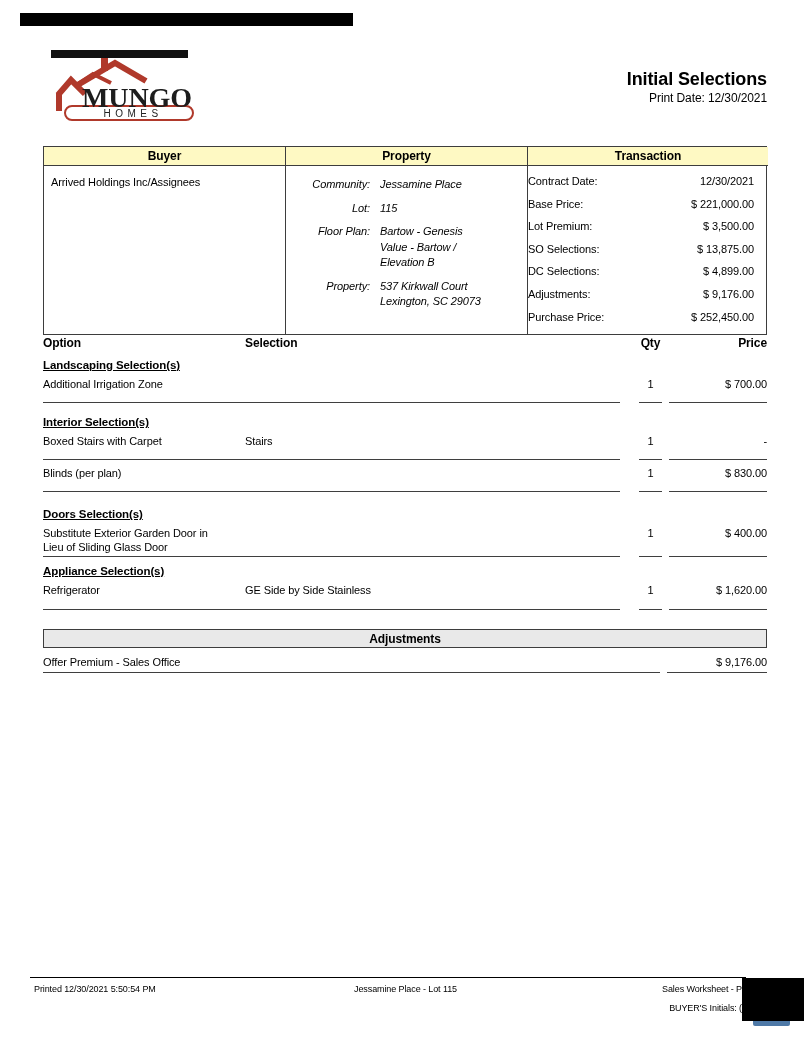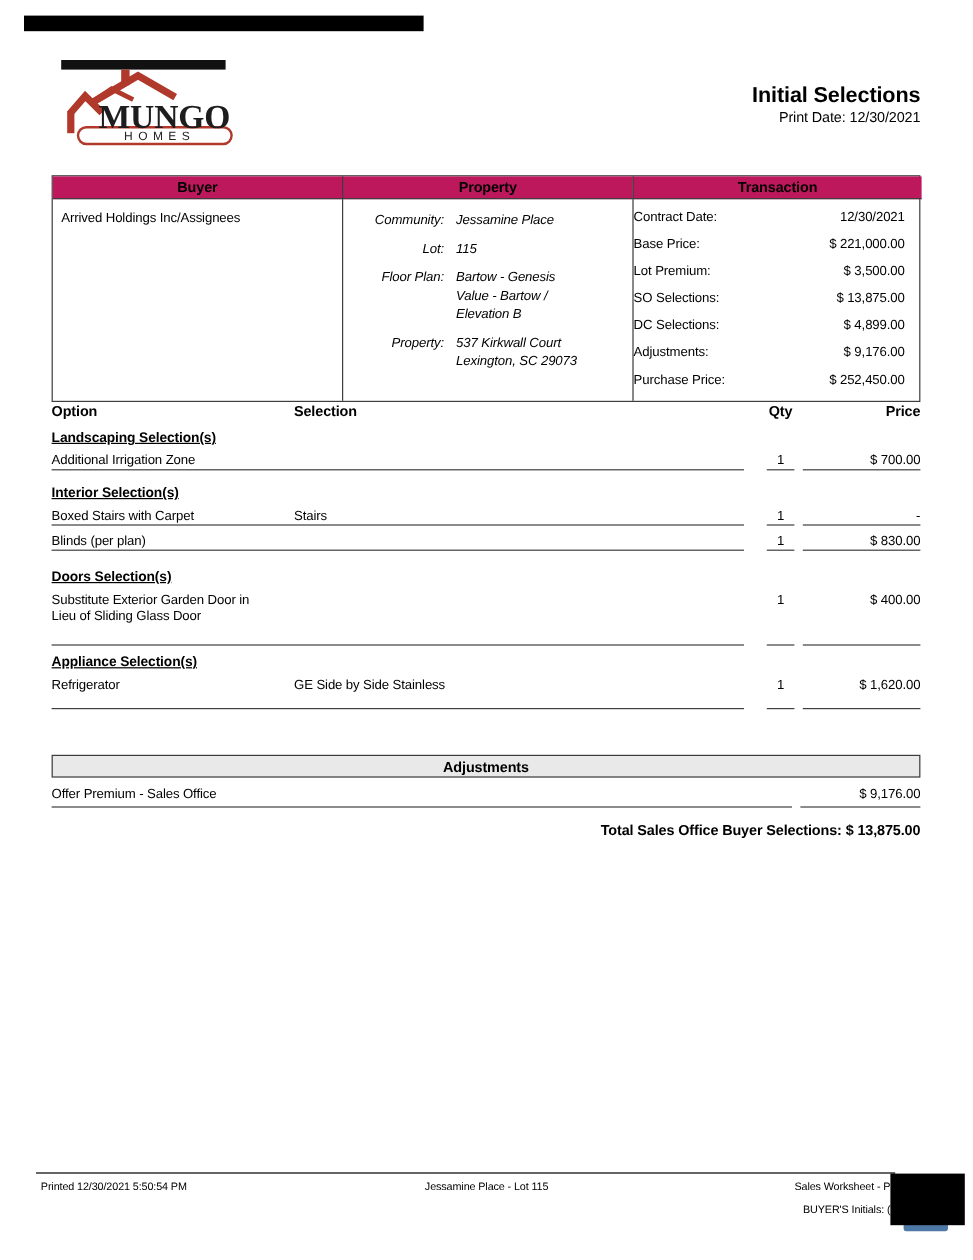--- a/index.html
+++ b/index.html
@@ -15,21 +15,21 @@
   .doc-title{position:absolute;right:44px;top:69px;font-size:18px;font-weight:bold;}
   .print-date{position:absolute;right:44px;top:91px;font-size:12px;}
 
   
   .info{
     position:absolute;left:43px;top:146px;width:724px;height:189px;
     display:grid;grid-template-columns:241px 242px 241px;grid-template-rows:19px 1fr;
     border:1px solid #3d3d3d;box-sizing:border-box;font-size:11px;
   }
   .hcell{
-    background:#be185d;border-bottom:1px solid #3d3d3d;
+    background:#fef9c3;border-bottom:1px solid #3d3d3d;
     display:flex;align-items:center;justify-content:center;
     font-weight:bold;font-size:12px;
   }
   .bl{border-left:1px solid #3d3d3d;}
   .bcell{box-sizing:border-box;}
   .buyer-cell{padding:10px 6px 0 7px;}
   .prop-cell{padding-top:11px;font-style:italic;}
   .prop-row{display:grid;grid-template-columns:84px 1fr;column-gap:10px;line-height:15.5px;margin-bottom:8px;}
   .prop-row .lab{text-align:right;}
   .prewrap{white-space:pre-line;}
@@ -42,22 +42,22 @@
   .options{position:absolute;left:43px;top:336px;width:724px;font-size:11px;}
   .grid6{display:grid;grid-template-columns:202px 375px 19px 23px 7px 98px;}
   .opt-header{font-weight:bold;font-size:12px;}
   .opt-header .qty{text-align:center;}
   .opt-header .price{text-align:right;}
   .sec-title-wrap{line-height:14px;}
   .sec-title{display:inline-block;font-weight:bold;font-size:11.5px;text-decoration:underline;}
   .mt8{margin-top:8px;}  .mt12{margin-top:12px;}  .mt15{margin-top:15px;}  .mt7{margin-top:7px;}
   .opt-row{margin-top:5px;line-height:14px;}
   .opt-row.mt6{margin-top:6px;}
-  .opt-row .cell{border-bottom:1px solid #3f3f3f;}
-  .opt-row.tight .cell{padding-bottom:16px;}
+  .opt-row .cell{border-bottom:1px solid #3f3f3f;padding-bottom:11px;}
+  .opt-row.tight .cell{padding-bottom:2px;}
   .opt-row.pad12 .cell{padding-bottom:12px;}
   .opt-row .nob{border-bottom:none;}
   .opt-row .qty{text-align:center;}
   .opt-row .price{text-align:right;}
 
   
   .adjust{position:absolute;left:43px;top:629px;width:724px;font-size:11px;}
   .adj-header{
     height:19px;border:1px solid #3d3d3d;background:#e9e9e9;box-sizing:border-box;
     display:flex;align-items:center;justify-content:center;font-weight:bold;font-size:12px;
@@ -232,21 +232,20 @@
     </div>
   </div>
 
   <div class="adjust">
     <div class="adj-header">Adjustments</div>
     <div class="adj-row">
       <div class="cell">Offer Premium - Sales Office</div>
       <div></div>
       <div class="cell price">$ 9,176.00</div>
     </div>
-    <div class="adj-total">Total Sales Office Buyer Selections: $ 13,875.00</div>
   </div>
 
   <div class="footer-line"></div>
   <div class="f-txt f-printed">Printed 12/30/2021 5:50:54 PM</div>
   <div class="f-txt f-center">Jessamine Place - Lot 115</div>
   <div class="f-txt f-right">Sales Worksheet - P</div>
   <div class="f-txt f-initials">BUYER'S Initials: (</div>
   <div class="blue-mark"></div>
   <div class="redact redact-br"></div>
 

